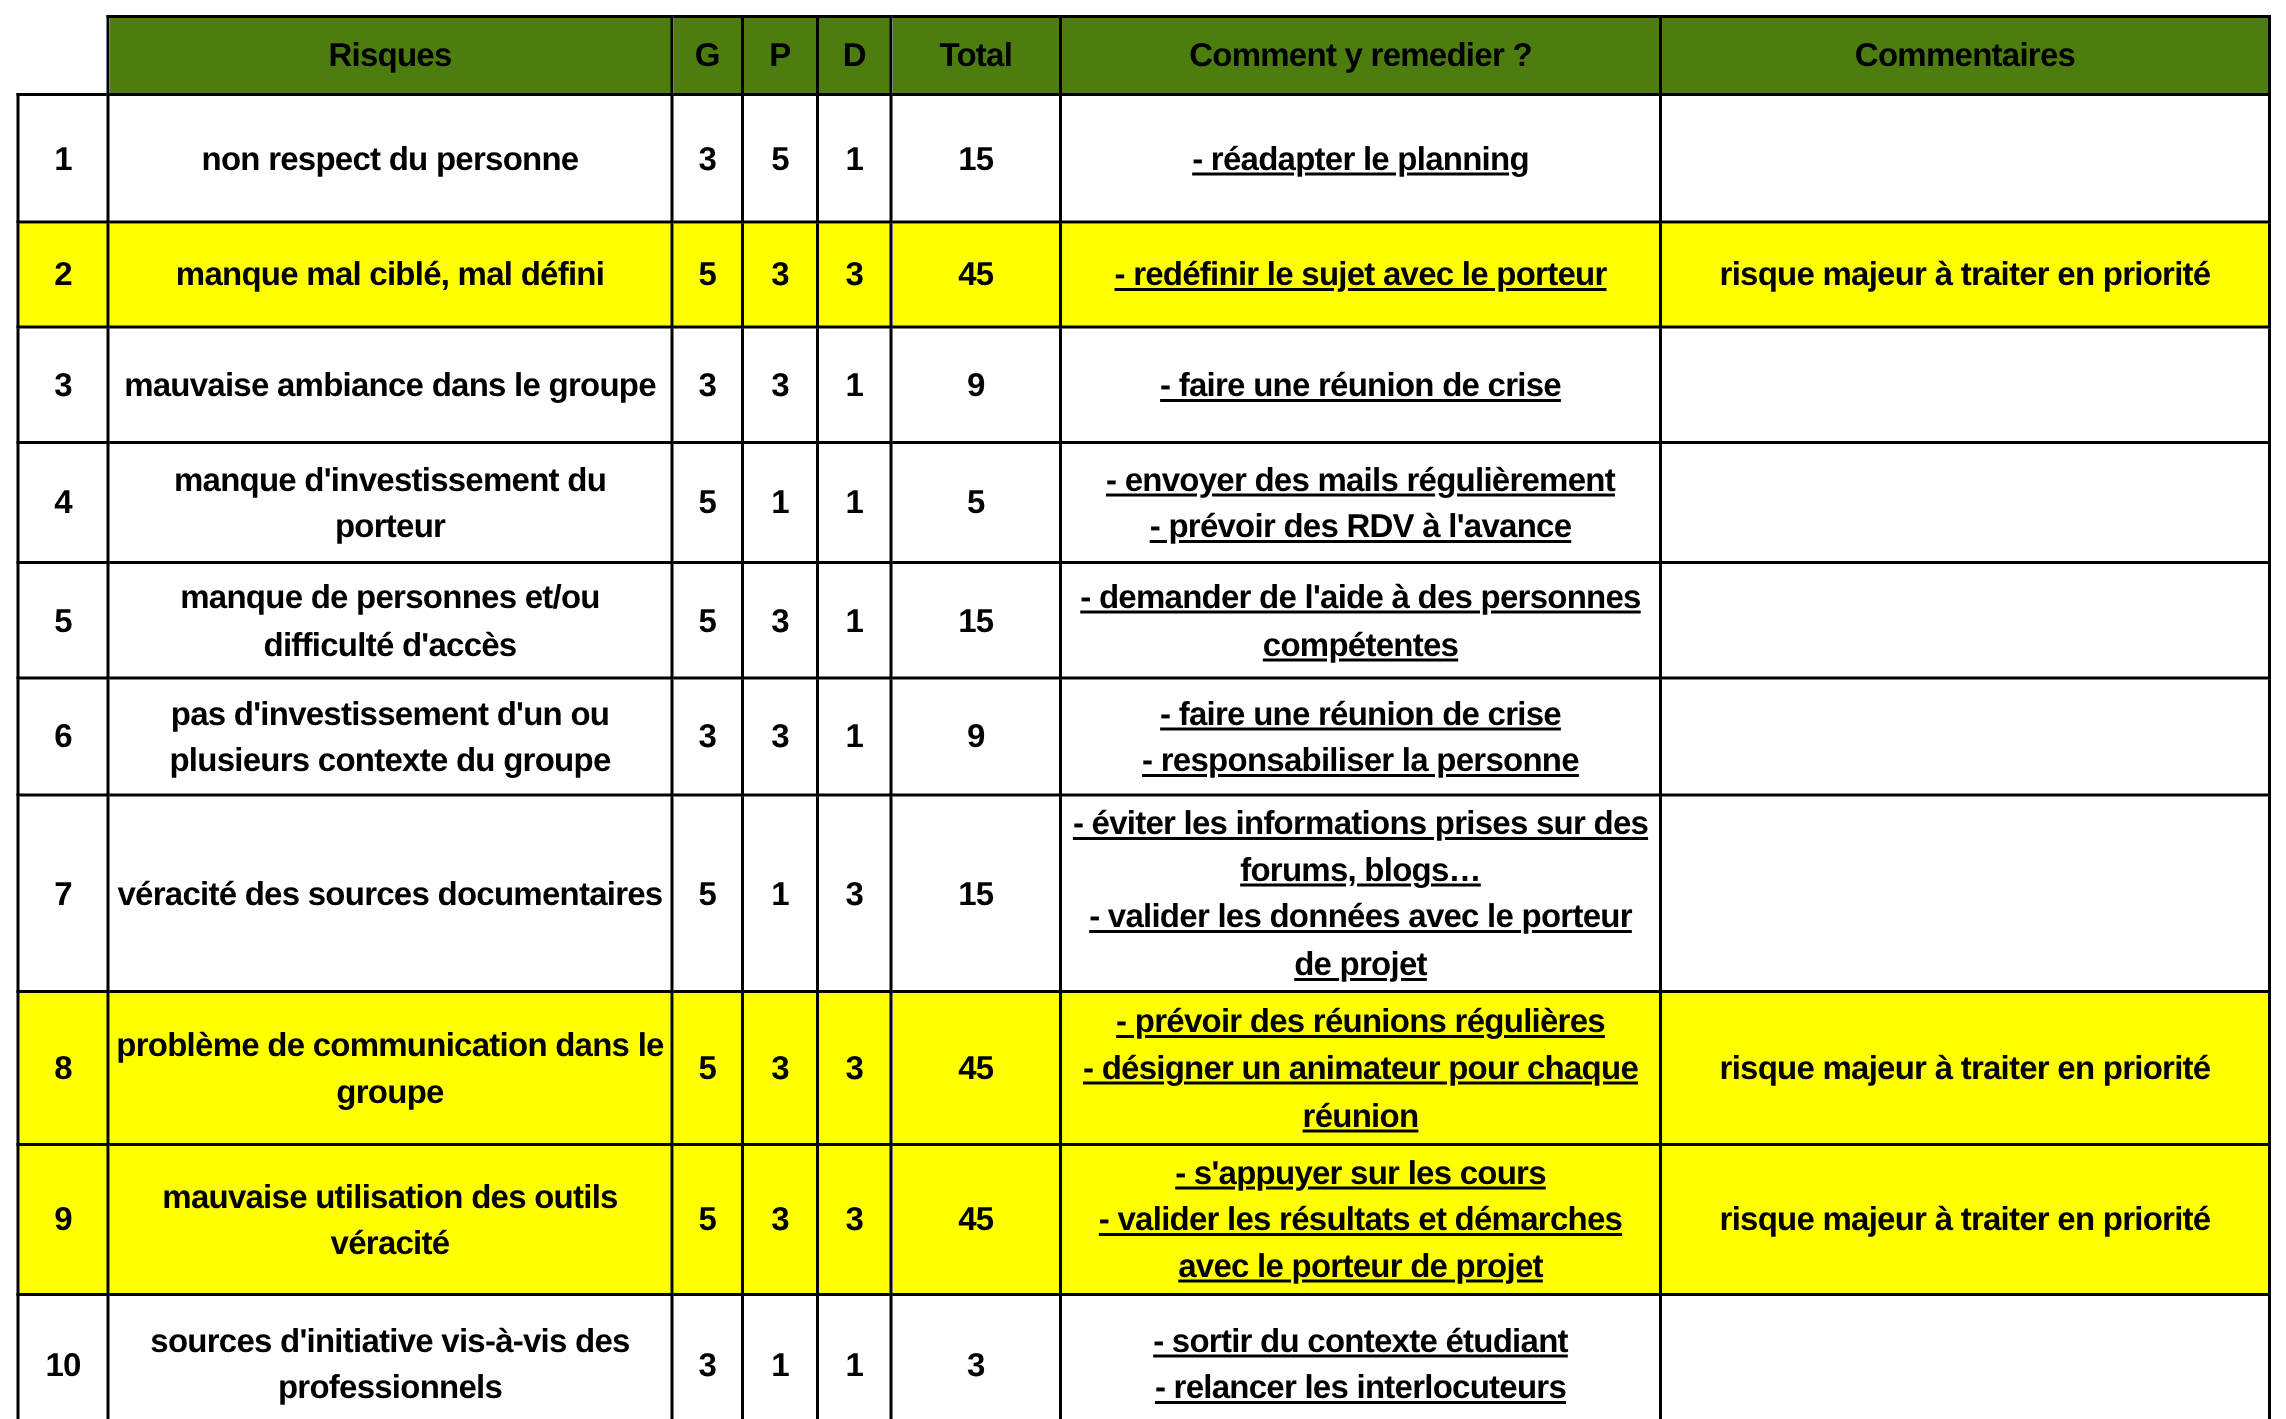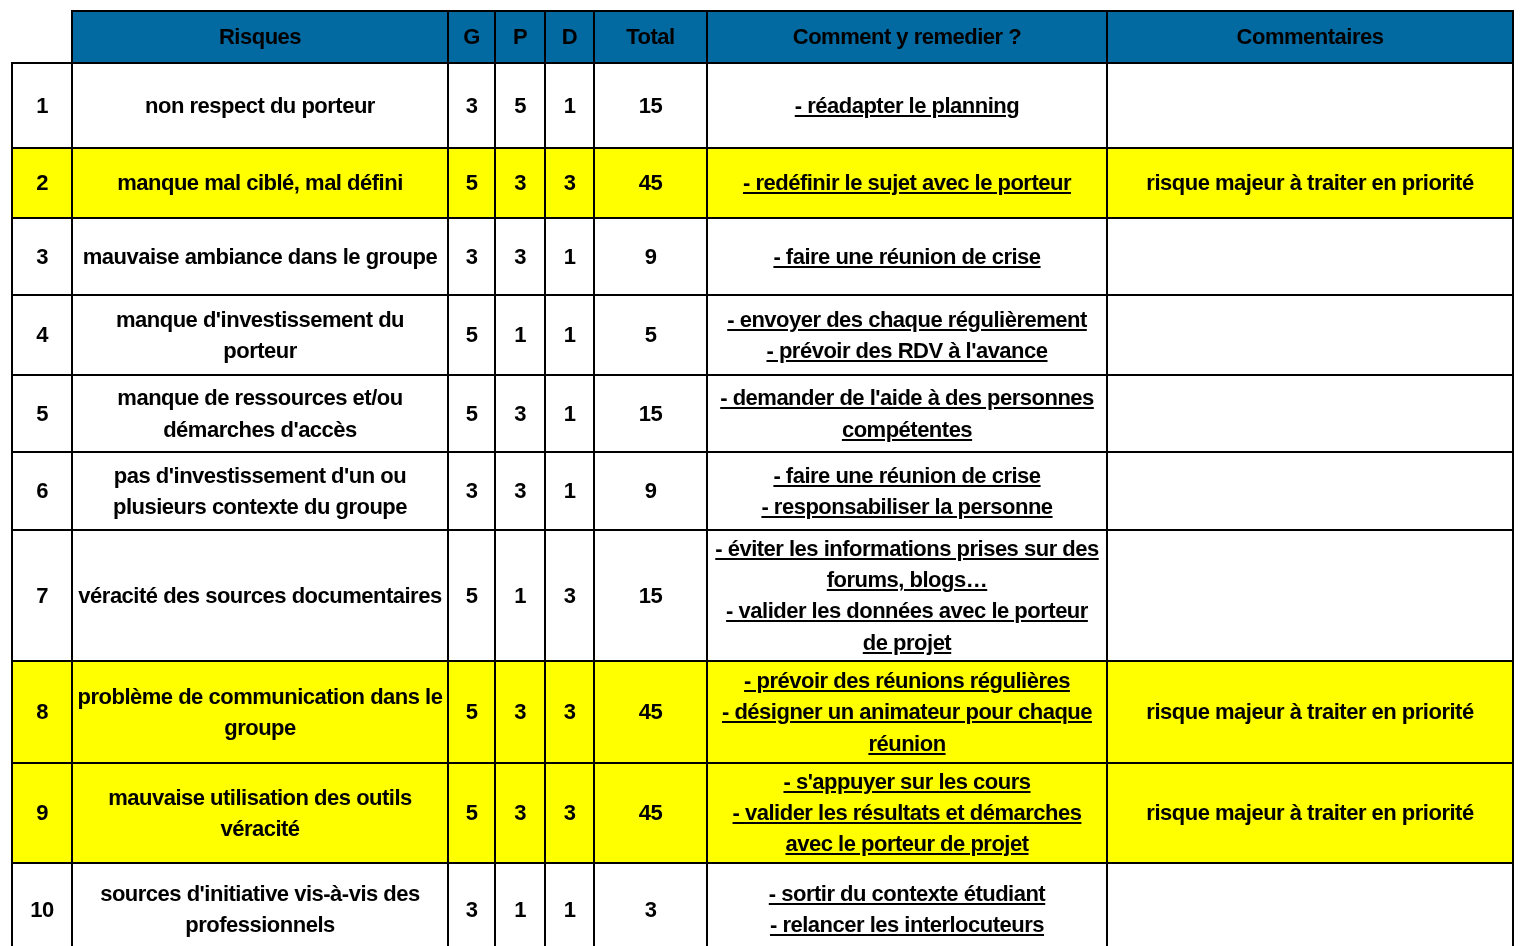--- a/index.html
+++ b/index.html
@@ -40,21 +40,21 @@
   table.risk-table td {
     border: 2px solid #000000;
     text-align: center;
     vertical-align: middle;
     padding: 2px 4px;
     overflow: hidden;
     line-height: 1.42;
   }
   table.risk-table thead tr { height: 52px; }
   table.risk-table th {
-    background: #0369a1;
+    background: #4d7c0f;
     font-size: 22px;
   }
   table.risk-table th.corner {
     border: none;
     background: #ffffff;
   }
   td.c-remedy {
     text-align: left;
     white-space: pre-line;
     padding-left: 5px;
@@ -96,21 +96,21 @@
         <th>P</th>
         <th>D</th>
         <th>Total</th>
         <th>Comment y remedier ?</th>
         <th>Commentaires</th>
       </tr>
     </thead>
     <tbody id="table-body">
         <tr>
     <td class="c-num">1</td>
-    <td class="c-risk">non respect du porteur</td>
+    <td class="c-risk">non respect du personne</td>
     <td class="c-num">3</td>
     <td class="c-num">5</td>
     <td class="c-num">1</td>
     <td class="c-num">15</td>
     <td class="c-remedy">- réadapter le planning</td>
     <td class="c-comment"></td>
   </tr>
         <tr class="highlight">
     <td class="c-num">2</td>
     <td class="c-risk">manque mal ciblé, mal défini</td>
@@ -131,27 +131,27 @@
     <td class="c-remedy">- faire une réunion de crise</td>
     <td class="c-comment"></td>
   </tr>
         <tr>
     <td class="c-num">4</td>
     <td class="c-risk">manque d'investissement du porteur</td>
     <td class="c-num">5</td>
     <td class="c-num">1</td>
     <td class="c-num">1</td>
     <td class="c-num">5</td>
-    <td class="c-remedy">- envoyer des chaque régulièrement
+    <td class="c-remedy">- envoyer des mails régulièrement
 - prévoir des RDV à l'avance</td>
     <td class="c-comment"></td>
   </tr>
         <tr>
     <td class="c-num">5</td>
-    <td class="c-risk">manque de ressources et/ou démarches d'accès</td>
+    <td class="c-risk">manque de personnes et/ou difficulté d'accès</td>
     <td class="c-num">5</td>
     <td class="c-num">3</td>
     <td class="c-num">1</td>
     <td class="c-num">15</td>
     <td class="c-remedy">- demander de l'aide à des personnes compétentes</td>
     <td class="c-comment"></td>
   </tr>
         <tr>
     <td class="c-num">6</td>
     <td class="c-risk">pas d'investissement d'un ou plusieurs contexte du groupe</td>

